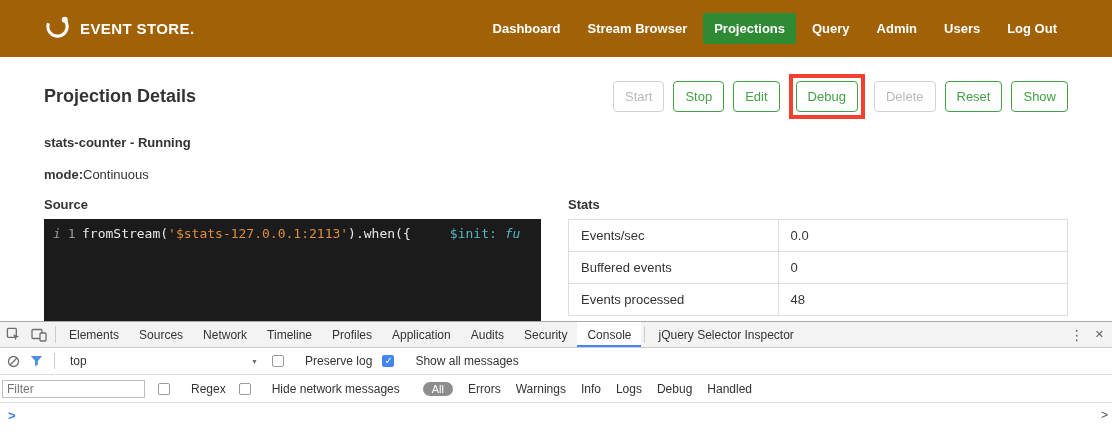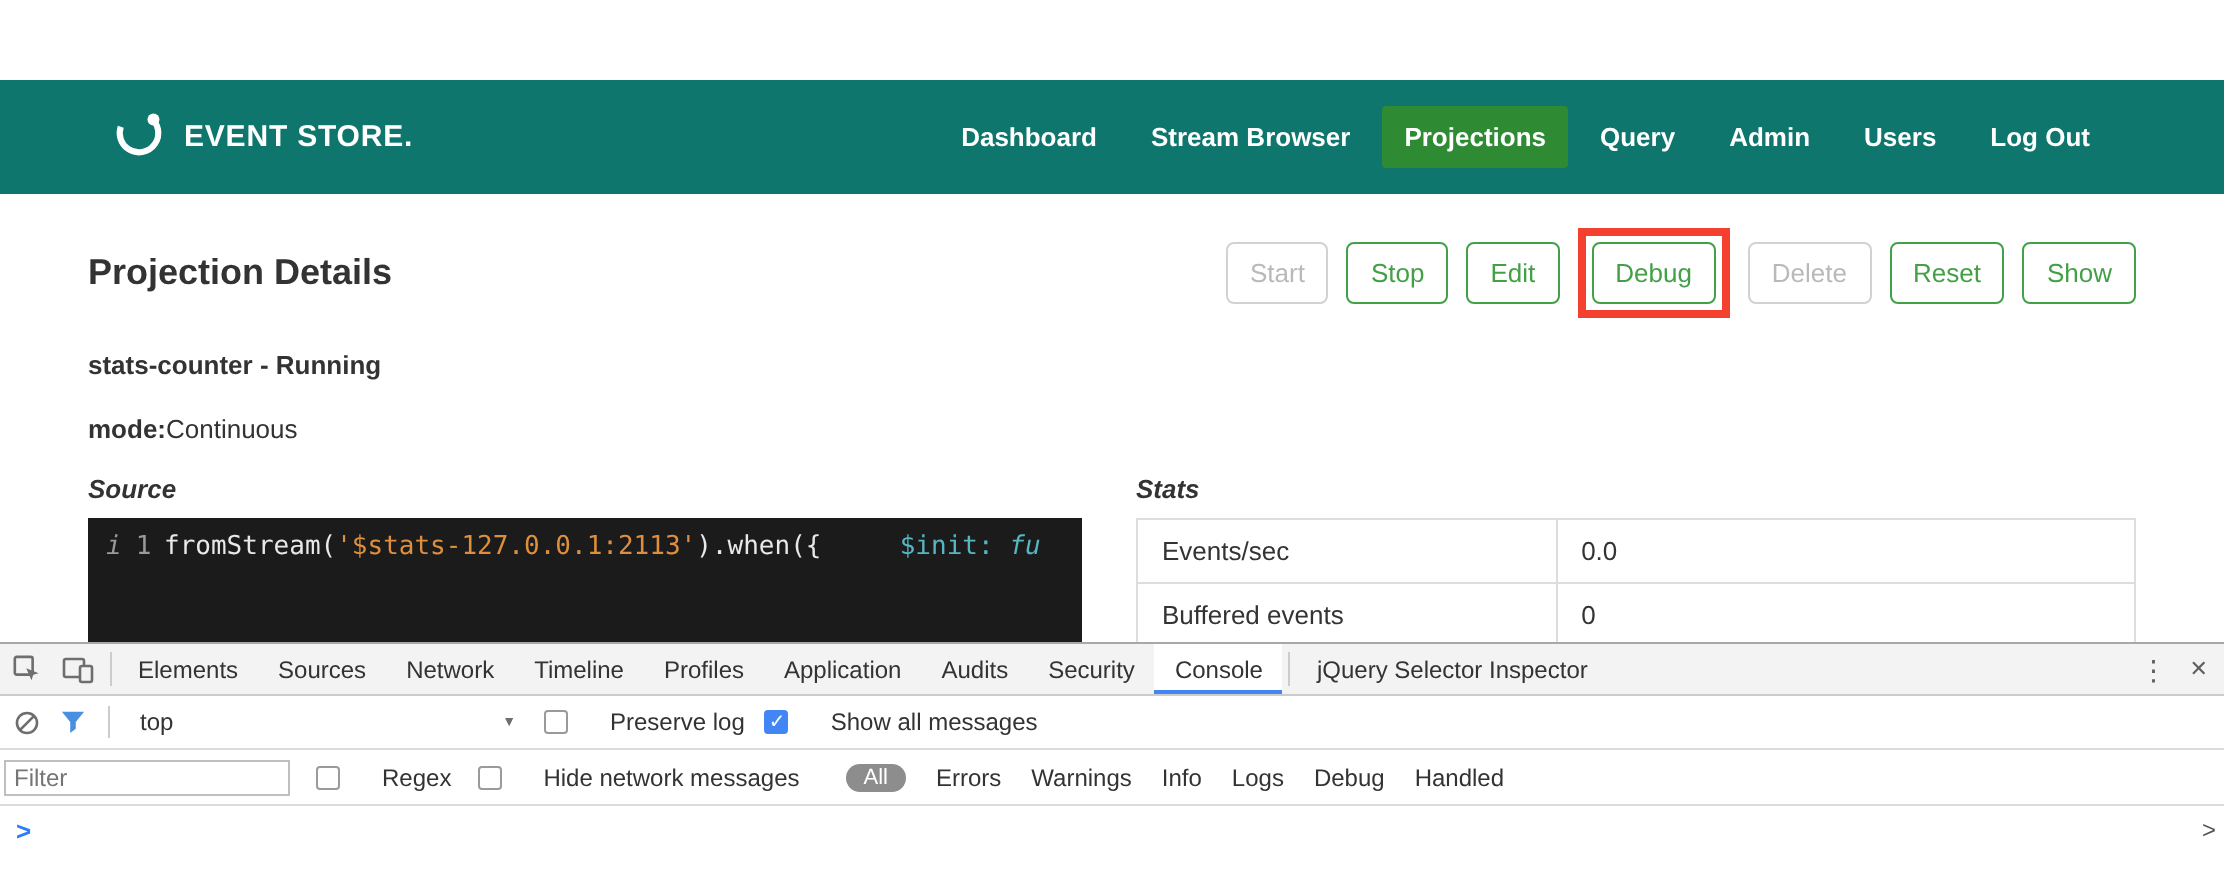--- a/index.html
+++ b/index.html
@@ -1,20 +1,20 @@
 <!DOCTYPE html>
 <html><head>
 <meta charset="utf-8">
 <style>
   * { box-sizing: border-box; margin: 0; padding: 0; }
   html, body { width: 1112px; height: 440px; }
   body { font-family: "Liberation Sans", sans-serif; background: #fff; overflow: hidden; position: relative; }
 
   
-  .app-header { height: 57px; background: #0f766e; display: flex; align-items: center; padding: 0 56px; margin-top: 40px; }
+  .app-header { height: 57px; background: #a16207; display: flex; align-items: center; padding: 0 44px; }
   .logo { display: flex; align-items: center; gap: 9px; }
   .logo-text { color: #fff; font-weight: bold; font-size: 15px; letter-spacing: .4px; white-space: nowrap; }
   .nav { margin-left: auto; display: flex; align-items: center; gap: 5px; }
   .nav-item { color: #fff; font-size: 13px; font-weight: bold; padding: 8px 11px; cursor: pointer; white-space: nowrap; }
   .nav-item.active { background: #2e8b34; border-radius: 2px; }
 
   
   .page { padding: 0 44px; }
   .title-row { display: flex; justify-content: space-between; align-items: center; margin-top: 16px; min-height: 46px; }
   .page-title { font-size: 18px; font-weight: bold; color: #333; }
@@ -23,21 +23,21 @@
   .btn.disabled { border-color: #d2d2d2; color: #b9b9b9; }
   .debug-box { display: inline-flex; border: 4px solid #f4402f; padding: 3px; }
 
   .status-line { margin-top: 16px; font-size: 13px; font-weight: bold; color: #333; }
   .mode-line { margin-top: 17px; font-size: 13px; color: #333; }
   .mode-label { font-weight: bold; }
 
   .columns { display: flex; gap: 27px; margin-top: 15px; }
   .col-left { width: 497px; flex: none; }
   .col-right { flex: 1; }
-  .section-label { font-size: 13px; font-weight: bold; color: #333; margin-bottom: 7px; font-style: italic; }
+  .section-label { font-size: 13px; font-weight: bold; color: #333; margin-bottom: 7px; }
 
   .code-editor { background: #1b1b1b; height: 104px; padding-top: 5px; font-family: "DejaVu Sans Mono", monospace; font-size: 13px; overflow: hidden; cursor: text; }
   .code-line { display: flex; line-height: 20px; }
   .gutter { width: 38px; flex: none; color: #9a9a9a; display: flex; gap: 7px; padding-left: 9px; }
   .gutter-i { font-style: italic; }
   .code-text { white-space: pre; color: #e8e8e8; }
   .tok-string { color: #dd8f3d; }
   .tok-atom { color: #56b6c2; }
   .tok-keyword { color: #56b6c2; font-style: italic; }
 

